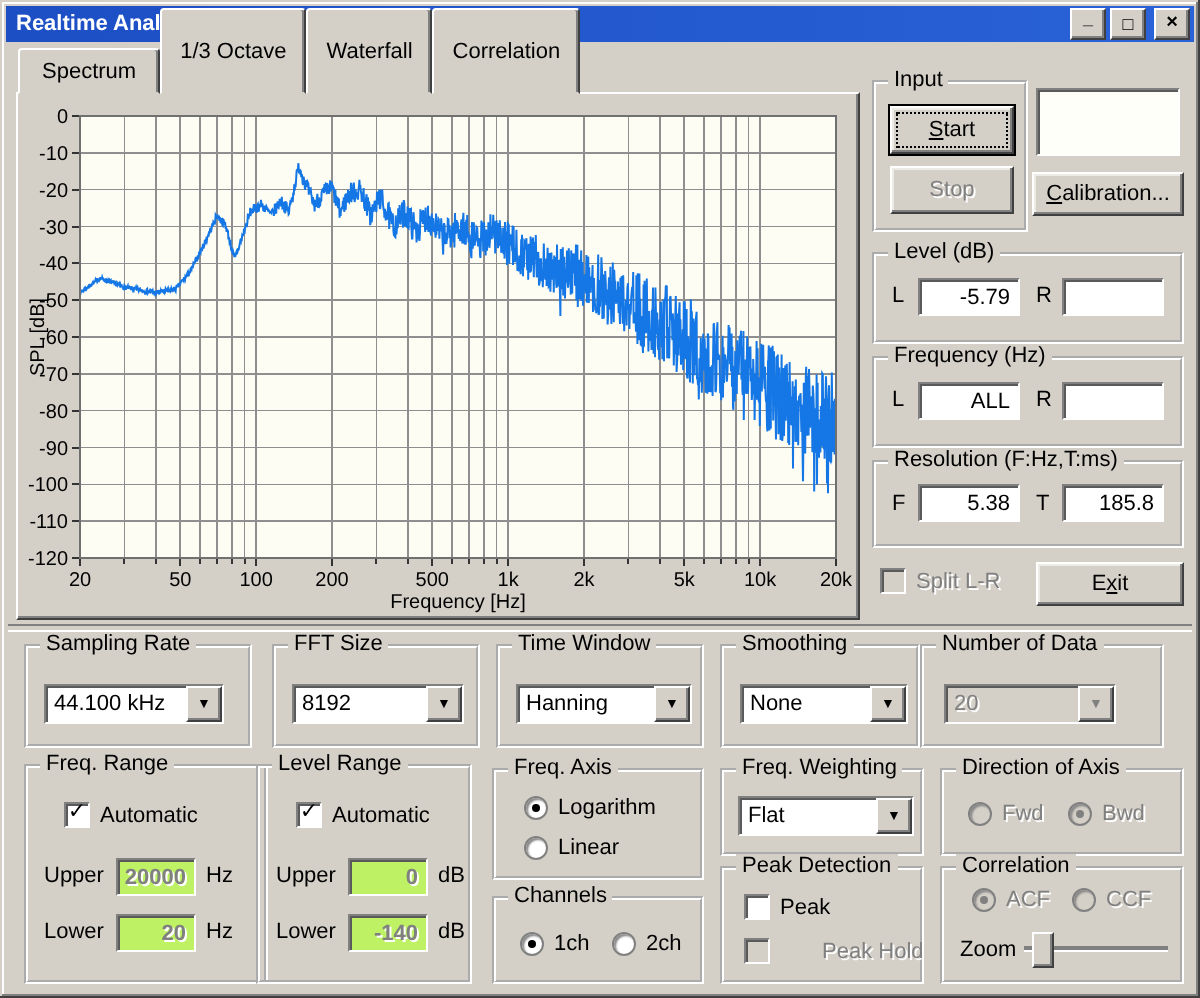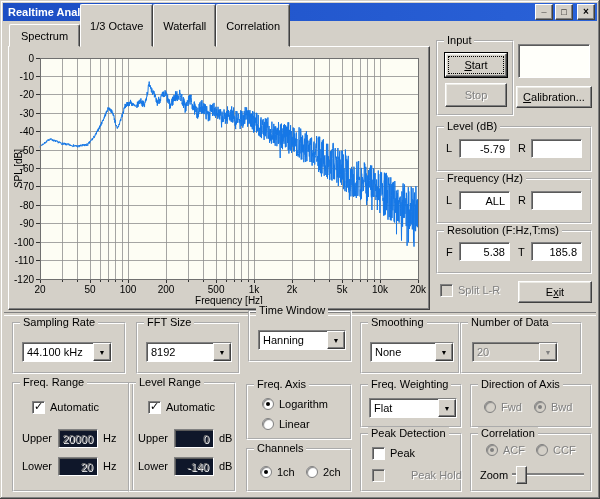--- a/index.html
+++ b/index.html
@@ -27,33 +27,33 @@
   
   .btn{position:absolute;background:#d4d0c8;border:1px solid;border-color:#fff #404040 #404040 #fff;
     box-shadow:inset -1px -1px 0 #808080, inset 1px 1px 0 #ecebe5;display:flex;align-items:center;justify-content:center;box-sizing:border-box;}
   .btn.default{outline:1px solid #000;}
   .btn.default::after{content:"";position:absolute;inset:2px;border:1px dotted #000;}
   .btn.disabled{color:#808080;text-shadow:1px 1px 0 #fff;}
   
   .field{position:absolute;background:#fff;border:1px solid;border-color:#808080 #fff #fff #808080;
     box-shadow:inset 1px 1px 0 #5a5a5a;box-sizing:border-box;display:flex;align-items:center;justify-content:flex-end;
     padding:0 4px;font-size:11px;}
-  .field.disabled{background:#0f172a;color:#808080;text-shadow:1px 1px 0 #fff;}
+  .field.disabled{background:#bef264;color:#808080;text-shadow:1px 1px 0 #fff;font-weight:bold;}
   .lbl{position:absolute;white-space:nowrap;}
   
   .combo{position:absolute;height:20px;background:#fff;border:1px solid;border-color:#808080 #fff #fff #808080;
     box-shadow:inset 1px 1px 0 #5a5a5a;box-sizing:border-box;display:flex;}
   .combo-text{flex:1;display:flex;align-items:center;padding-left:4px;overflow:hidden;white-space:nowrap;}
   .combo-btn{width:16px;background:#d4d0c8;border:1px solid;border-color:#fff #404040 #404040 #fff;
     box-shadow:inset -1px -1px 0 #808080;display:flex;align-items:center;justify-content:center;font-size:7px;color:#000;}
   .combo.disabled{background:#d4d0c8;}
   .combo.disabled .combo-text{color:#808080;text-shadow:1px 1px 0 #fff;}
   .combo.disabled .combo-btn{color:#808080;}
   
-  .ctl{position:absolute;display:flex;gap:5px;white-space:nowrap;}
+  .ctl{position:absolute;display:flex;align-items:center;gap:5px;white-space:nowrap;}
   .cb{width:13px;height:13px;background:#fff;border:1px solid;border-color:#808080 #fff #fff #808080;
     box-shadow:inset 1px 1px 0 #5a5a5a;box-sizing:border-box;display:flex;align-items:center;justify-content:center;}
   .cb .tick{display:none;font-size:11px;font-weight:bold;line-height:1;margin-top:-2px;}
   .cb.on .tick{display:block;}
   .cb.disabled{background:#d4d0c8;}
   .radio{width:12px;height:12px;border-radius:50%;background:#fff;border:1px solid #808080;box-sizing:border-box;
     box-shadow:inset 1px 1px 1px #888;display:flex;align-items:center;justify-content:center;}
   .radio .dot{width:4px;height:4px;border-radius:50%;background:transparent;}
   .radio.on .dot{background:#000;}
   .radio.disabled{background:#d4d0c8;}
@@ -284,21 +284,21 @@
       <span class="combo-btn">▼</span>
     </div>
   </div>
   <div class="group" style="left:136px;top:322px;width:104px;height:52px;">
     <span class="legend">FFT Size</span>
     <div class="combo" style="left:8px;top:18px;width:86px;">
       <span class="combo-text">8192</span>
       <span class="combo-btn">▼</span>
     </div>
   </div>
-  <div class="group" style="left:248px;top:310px;width:104px;height:52px;">
+  <div class="group" style="left:248px;top:322px;width:104px;height:52px;">
     <span class="legend">Time Window</span>
     <div class="combo" style="left:8px;top:18px;width:88px;">
       <span class="combo-text">Hanning</span>
       <span class="combo-btn">▼</span>
     </div>
   </div>
   <div class="group" style="left:360px;top:322px;width:100px;height:52px;">
     <span class="legend">Smoothing</span>
     <div class="combo" style="left:8px;top:18px;width:84px;">
       <span class="combo-text">None</span>

